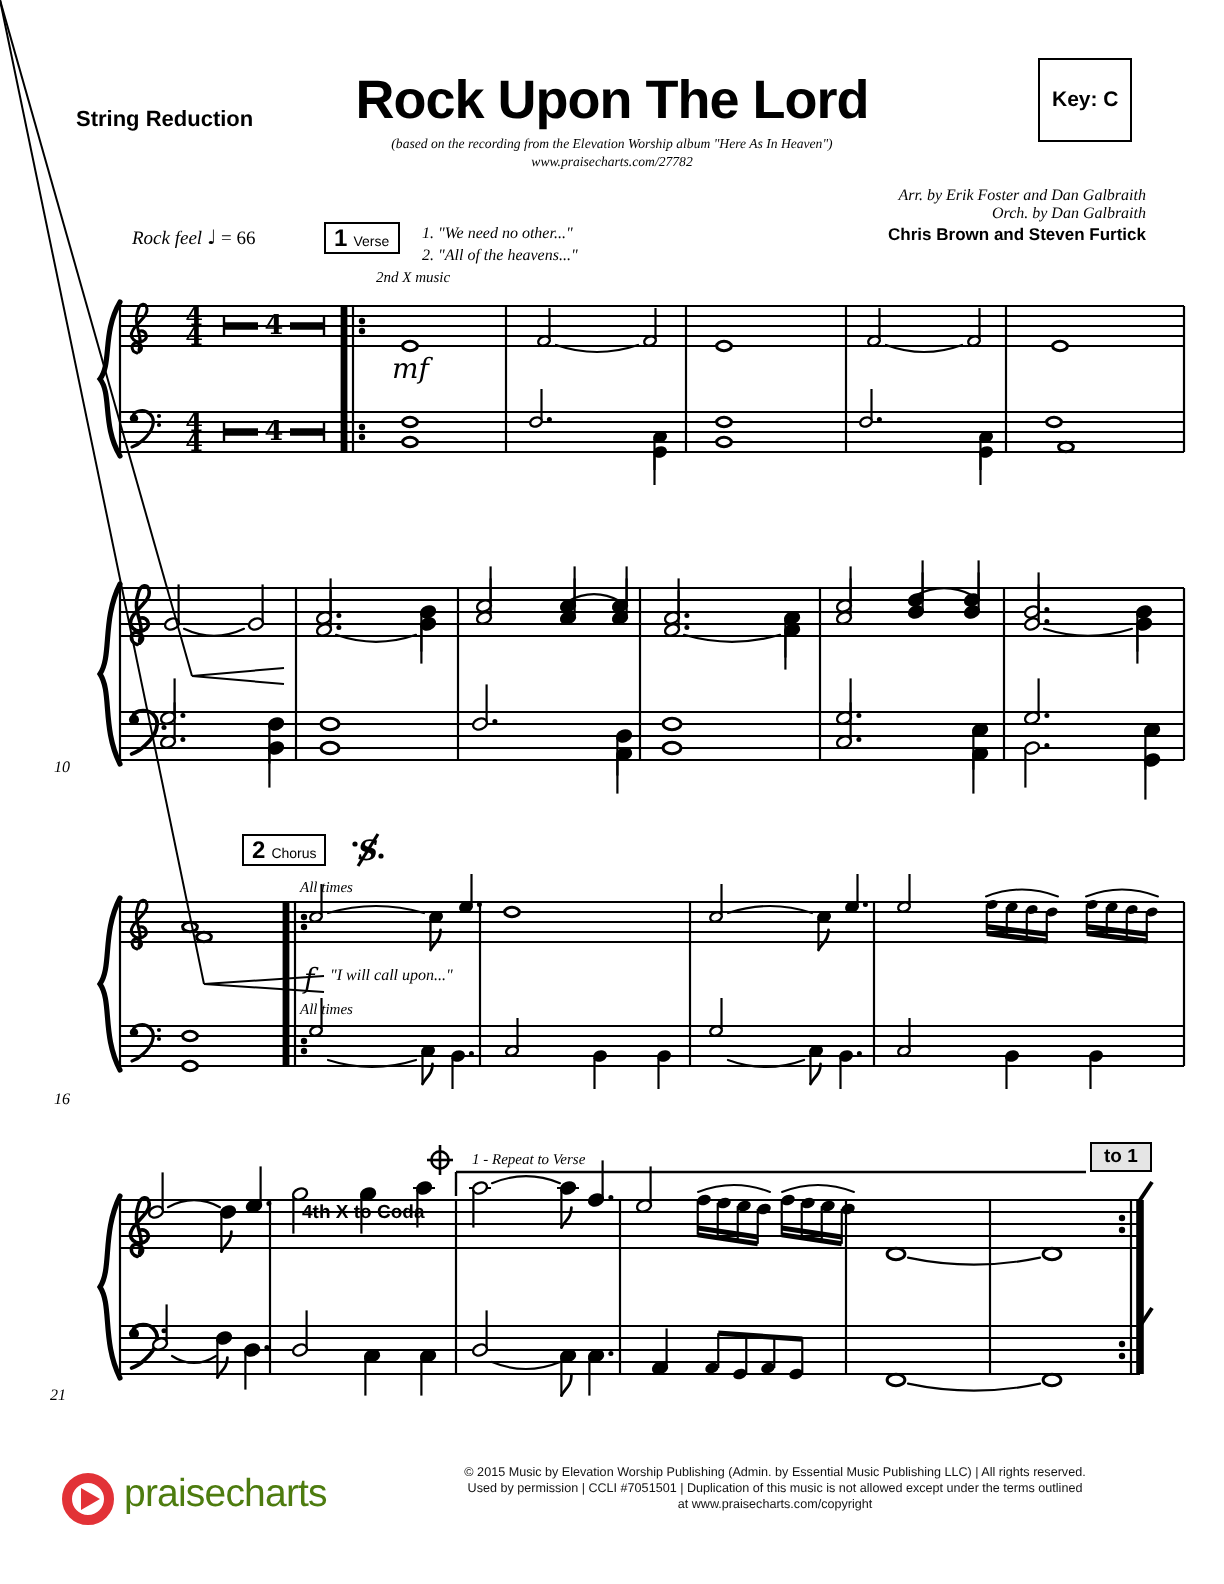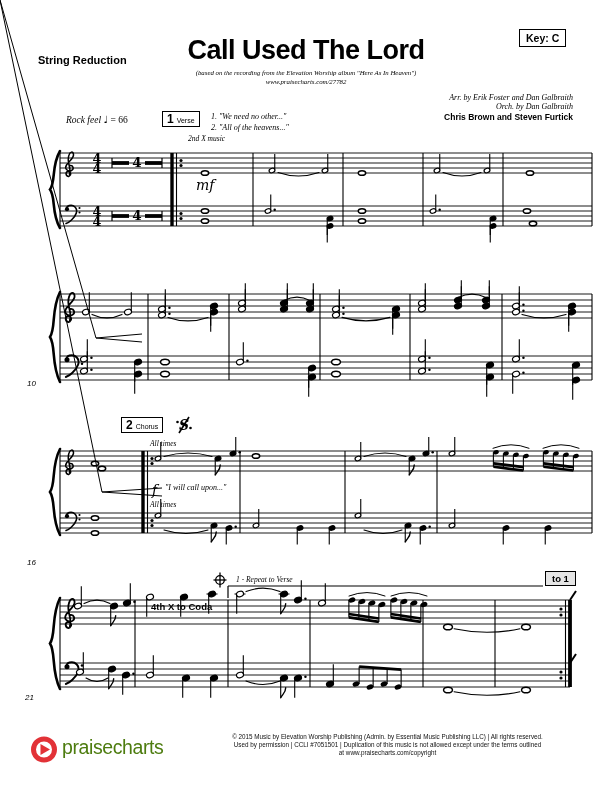--- a/index.html
+++ b/index.html
@@ -9,27 +9,27 @@
   .ov{position:absolute;white-space:nowrap;}
   .ser{font-family:"Liberation Serif",serif;}
   .it{font-style:italic;}
   .b{font-weight:bold;margin-top:29px;}
   .center{left:0;right:0;text-align:center;}
   .right-al{right:39px;text-align:right;}
   .rbox{position:absolute;border:1.5px solid #000;display:flex;align-items:baseline;
         padding:1px 4px 0 4px;background:#fff;}
   .rbox .num{font-weight:bold;font-size:12px;line-height:13px;}
   .rbox .lbl{font-size:7px;padding-left:3px;}
-  .keybox{position:absolute;border:1.6px solid #000;padding:2px 6px;font-weight:bold;font-size:10.5px;background:#fff;}
+  .keybox{position:absolute;border:1.6px solid #000;padding:14px 6px;font-weight:bold;font-size:10.5px;background:#fff;}
   .tobox{position:absolute;border:1.5px solid #000;padding:1px 6px;font-weight:bold;font-size:9.5px;background:#e5e5e5;}
   .title{position:absolute;font-weight:bold;font-size:27px;letter-spacing:-0.5px;}
   .tiny{font-size:6.8px;}
   .cue{font-size:8px;}
   .dyn{font-family:"DejaVu Serif",serif;font-weight:normal;font-style:italic;font-size:14px;text-align:center;}
-  .mnum{font-family:Liberation Sans, sans-serif;font-style:italic;font-size:8px;}
+  .mnum{font-family:Liberation Serif, serif;font-style:italic;font-size:8px;}
   .foot{position:absolute;left:165px;top:733px;width:445px;text-align:center;
         font-size:6.3px;line-height:7.9px;color:#111;}
   .logotext{position:absolute;left:62px;top:736px;font-size:19.5px;font-weight:normal;
             color:#4d7c0f;letter-spacing:-0.4px;}
   .tempo{font-family:"Liberation Serif",serif;font-size:9.5px;}
   .tempo .feel{font-weight:normal;font-style:italic;}
   .tempo .note{font-family:"DejaVu Sans",sans-serif;font-size:10px;}
 </style>
 </head>
 <body>
@@ -514,21 +514,21 @@
       <line x1="359.132" y1="666.6" x2="401.132" y2="669.6" stroke="#000" stroke-width="2.6"></line>
       <circle cx="220" cy="580" r="4.3" fill="none" stroke="#000" stroke-width="1.3"></circle>
       <line x1="220" y1="572.5" x2="220" y2="587.5" stroke="#000" stroke-width="1.3"></line>
       <line x1="213.5" y1="580" x2="226.5" y2="580" stroke="#000" stroke-width="1.3"></line>
       <line x1="228" y1="598" x2="228" y2="586" stroke="#000" stroke-width="1.2"></line>
       <line x1="228" y1="586" x2="543" y2="586" stroke="#000" stroke-width="1.2"></line>
     </svg>
 
   <div class="ov b" style="left:38px;top:25px;font-size:11px;">String Reduction</div>
   <div class="keybox" style="left:519px;top:29px;">Key: C</div>
-  <div class="ov title center" style="top:35px;">Call Used The Lord</div>
+  <div class="ov title center" style="top:35px;">Rock Upon The Lord</div>
   <div class="ov ser it tiny center" style="top:69px;">(based on the recording from the Elevation Worship album "Here As In Heaven")</div>
   <div class="ov ser it tiny center" style="top:78px;">www.praisecharts.com/27782</div>
   <div class="ov b right-al" style="top:83px;font-size:8.5px;">Chris Brown and Steven Furtick</div>
   <div class="ov ser it right-al" style="top:93px;font-size:8px;">Arr. by Erik Foster and Dan Galbraith</div>
   <div class="ov ser it right-al" style="top:102px;font-size:8px;">Orch. by Dan Galbraith</div>
 
   <div class="ov tempo" style="left:66px;top:114px;">
     <span class="feel">Rock feel</span>
     <span class="note">♩</span><span> = 66</span>
   </div>
@@ -543,21 +543,21 @@
   <div class="ov mnum" style="left:27px;top:379px;">10</div>
 
   <div class="rbox" style="left:121px;top:417px;">
     <span class="num">2</span>
     <span class="lbl">Chorus</span>
   </div>
   <div class="ov ser it" style="left:150px;top:439px;font-size:7.5px;">All times</div>
   <div class="ov dyn" style="left:152px;top:482px;">f</div>
   <div class="ov ser it cue" style="left:165px;top:483px;">"I will call upon..."</div>
   <div class="ov ser it" style="left:150px;top:500px;font-size:7.5px;">All times</div>
-  <div class="ov mnum" style="left:27px;top:558px;">16</div>
+  <div class="ov mnum" style="left:27px;top:545px;">16</div>
 
   <div class="ov b" style="left:151px;top:572px;font-size:9.5px;">4th X to Coda</div>
   <div class="ov ser it" style="left:236px;top:575px;font-size:7.5px;">1 - Repeat to Verse</div>
   <div class="tobox" style="left:545px;top:571px;">to 1</div>
   <div class="ov mnum" style="left:25px;top:693px;">21</div>
 
   <svg class="ov" style="left:29px;top:735px;" width="30" height="30">
     <circle cx="15" cy="14.5" r="10.5" fill="#fff" stroke="#e23237" stroke-width="5"></circle>
     <polygon points="11.5,9 11.5,20 21,14.5" fill="#e23237"></polygon>
   </svg>

